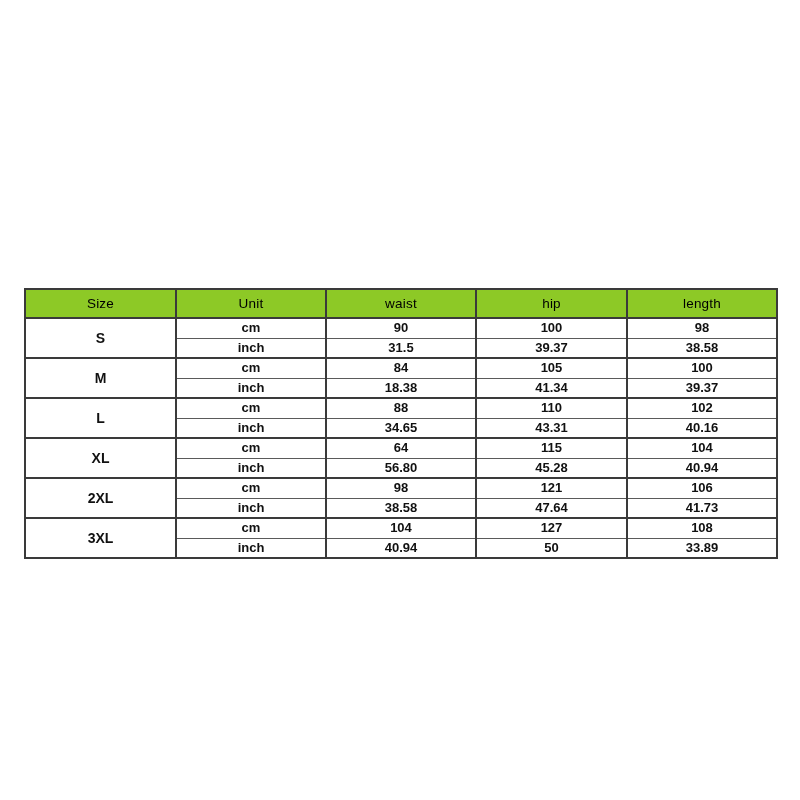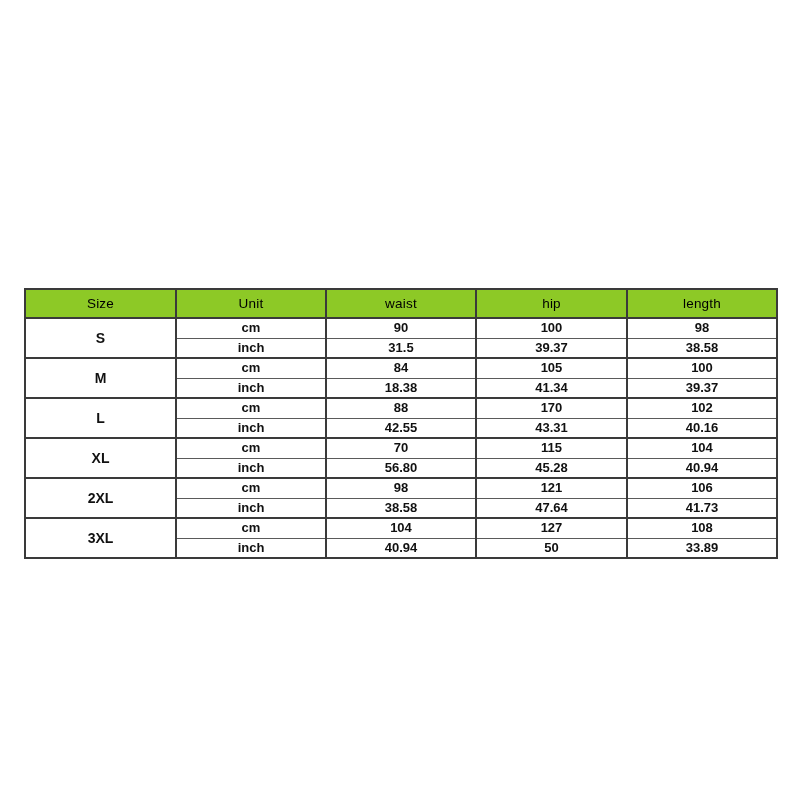--- a/index.html
+++ b/index.html
@@ -128,34 +128,34 @@
         <td>inch</td>
         <td>18.38</td>
         <td>41.34</td>
         <td>39.37</td>
       </tr>
 
       <tr>
         <td class="size-cell" rowspan="2">L</td>
         <td>cm</td>
         <td>88</td>
-        <td>170</td>
+        <td>110</td>
         <td>102</td>
       </tr>
       <tr class="block-end">
         <td>inch</td>
-        <td>42.55</td>
+        <td>34.65</td>
         <td>43.31</td>
         <td>40.16</td>
       </tr>
 
       <tr>
         <td class="size-cell" rowspan="2">XL</td>
         <td>cm</td>
-        <td>70</td>
+        <td>64</td>
         <td>115</td>
         <td>104</td>
       </tr>
       <tr class="block-end">
         <td>inch</td>
         <td>56.80</td>
         <td>45.28</td>
         <td>40.94</td>
       </tr>
 

